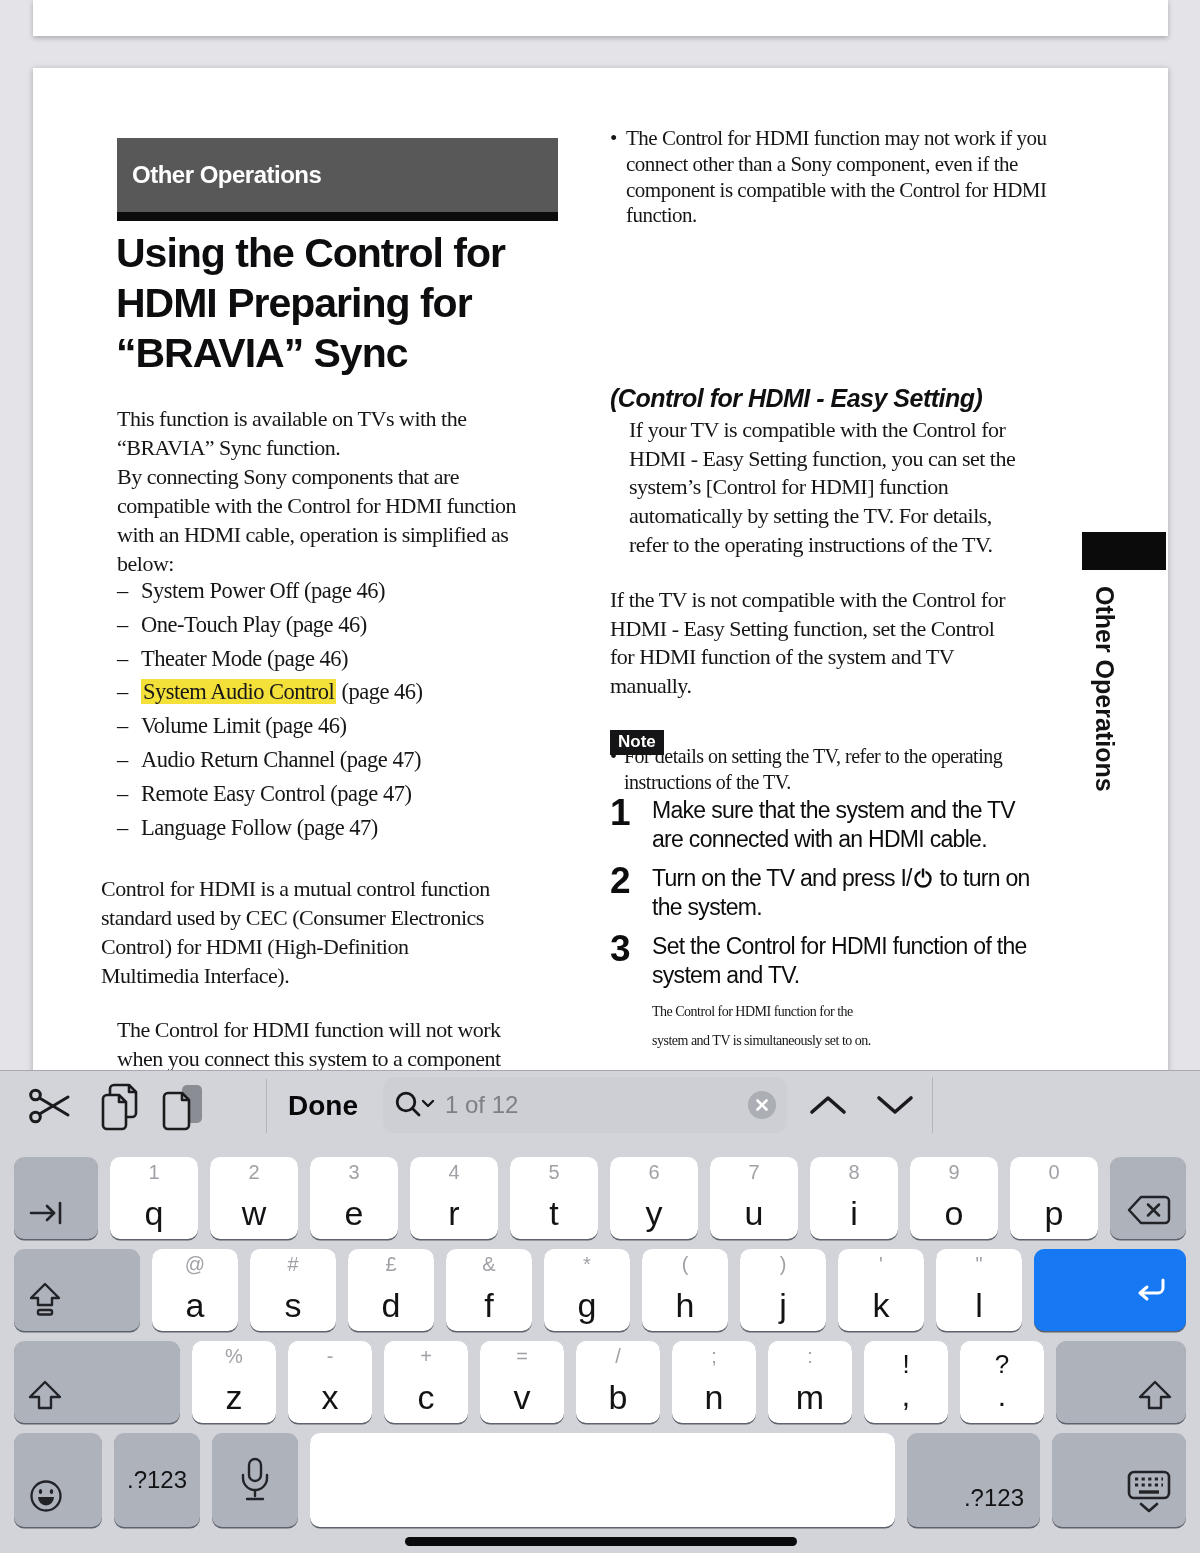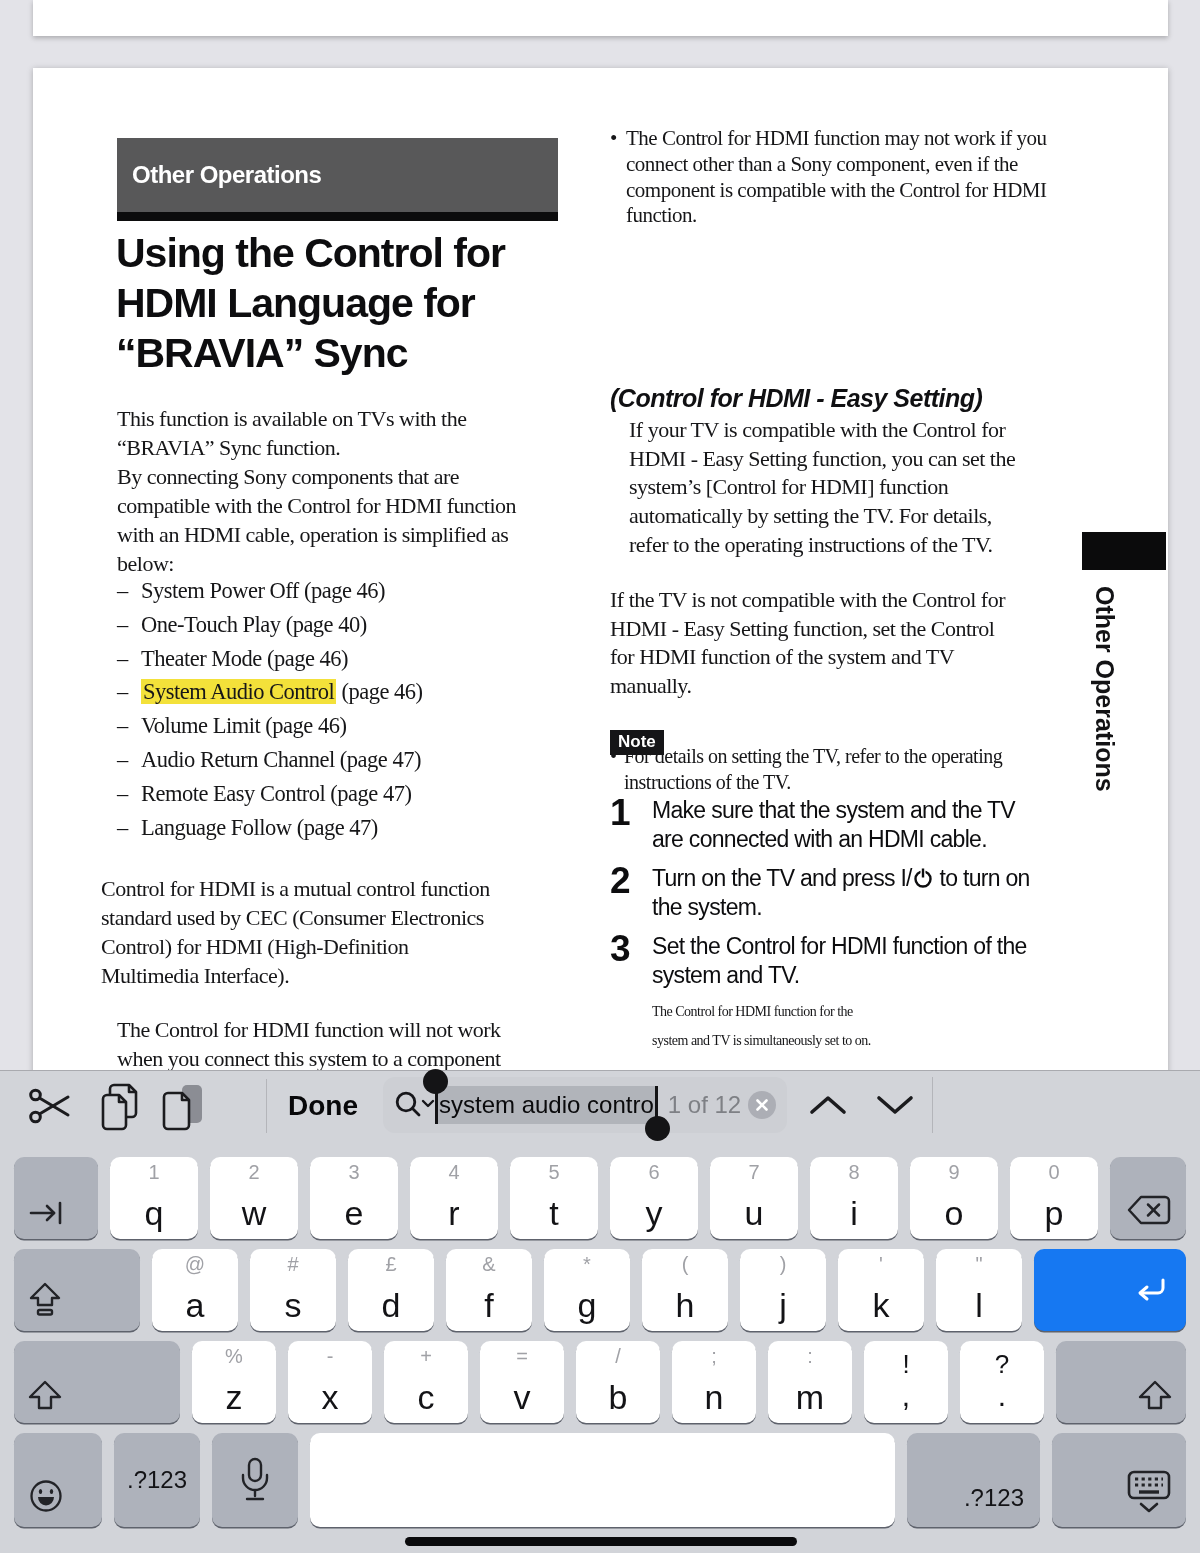--- a/index.html
+++ b/index.html
@@ -103,37 +103,37 @@
 <div id="screen">
 
   <div class="prev-page"></div>
 
   <div class="page">
     <div class="section-bar">
       <span>Other Operations</span>
     </div>
     <div class="section-underline"></div>
     <div class="doc-title pre">Using the Control for
-HDMI Language for
+HDMI Preparing for
 “BRAVIA” Sync</div>
     <div class="intro serif pre">This function is available on TVs with the
 “BRAVIA” Sync function.
 By connecting Sony components that are
 compatible with the Control for HDMI function
 with an HDMI cable, operation is simplified as
 below:</div>
 
     <div class="feature-list serif">
       <div class="li">
           <span class="dash">–</span>
           <span>System Power Off (page 46)</span>
         </div>
       <div class="li">
           <span class="dash">–</span>
-          <span>One-Touch Play (page 40)</span>
+          <span>One-Touch Play (page 46)</span>
         </div>
       <div class="li">
           <span class="dash">–</span>
           <span>Theater Mode (page 46)</span>
         </div>
       <div class="li">
           <span class="dash">–</span>
           <span><span class="hl">System Audio Control</span><span> (page 46)</span></span>
         </div>
       <div class="li">
@@ -240,26 +240,20 @@
     </div>
     <div class="tb-divider" style="left:266px;top:8px;height:54px;"></div>
     <div class="done">Done</div>
 
     <div class="search-field">
       <svg width="42" height="32" viewBox="0 0 42 32" fill="none" stroke="#16161a" stroke-width="2.8" stroke-linecap="round">
         <circle cx="13" cy="13" r="8.8"></circle>
           <line x1="19.5" y1="19.5" x2="26" y2="26"></line>
         <path d="M30 12 l5 5 l5 -5" stroke-width="2.4" stroke-linejoin="round"></path>
       </svg>
-      <div class="sel-wrap">
-        <div class="handle handle-top"></div>
-        <span class="sel-text">system audio contro</span>
-        <div class="caret"></div>
-        <div class="handle handle-bottom"></div>
-      </div>
       <span class="result-counter">1 of 12</span>
       <div class="clear-btn">
         <svg width="28" height="28" viewBox="0 0 28 28">
           <circle cx="14" cy="14" r="14" fill="#acaeb5"></circle>
           <line x1="9.5" y1="9.5" x2="18.5" y2="18.5" stroke="#fff" stroke-width="2.6" stroke-linecap="round"></line>
           <line x1="18.5" y1="9.5" x2="9.5" y2="18.5" stroke="#fff" stroke-width="2.6" stroke-linecap="round"></line>
         </svg>
       </div>
     </div>
 

